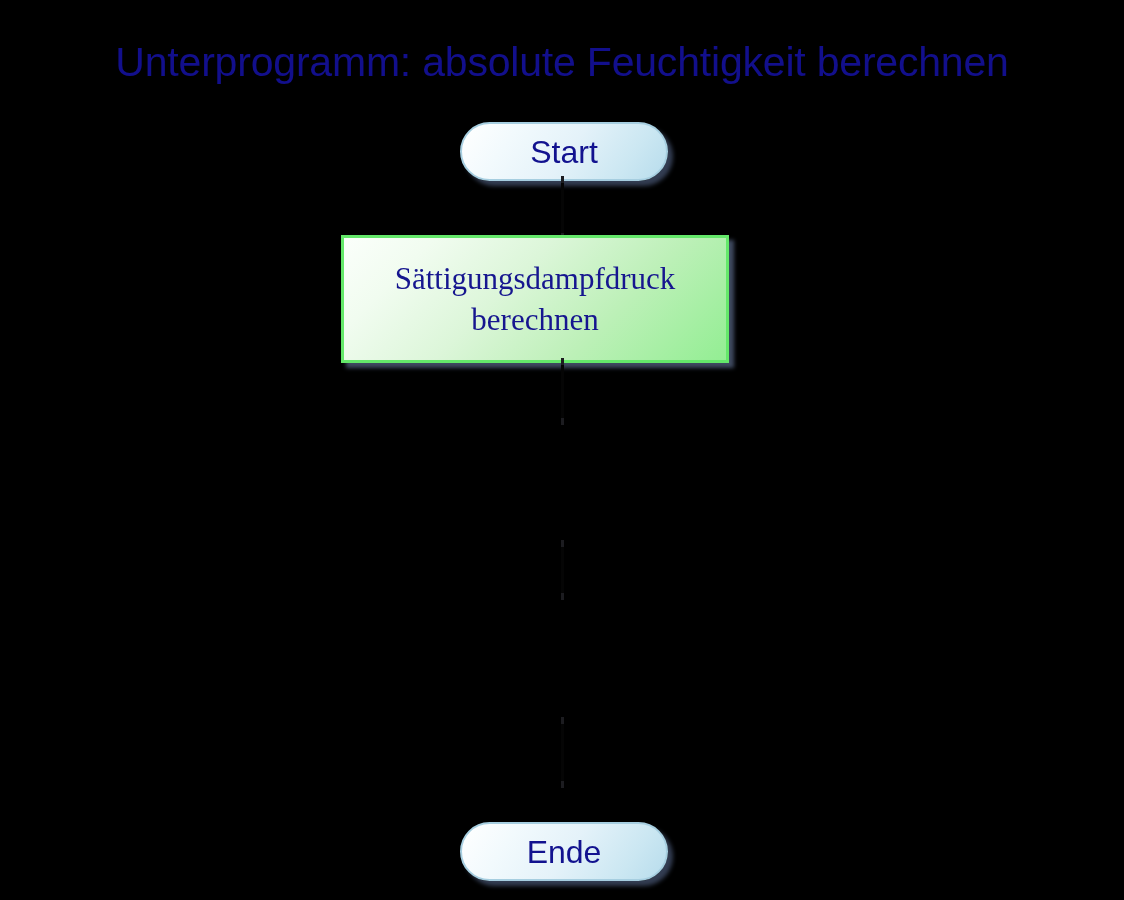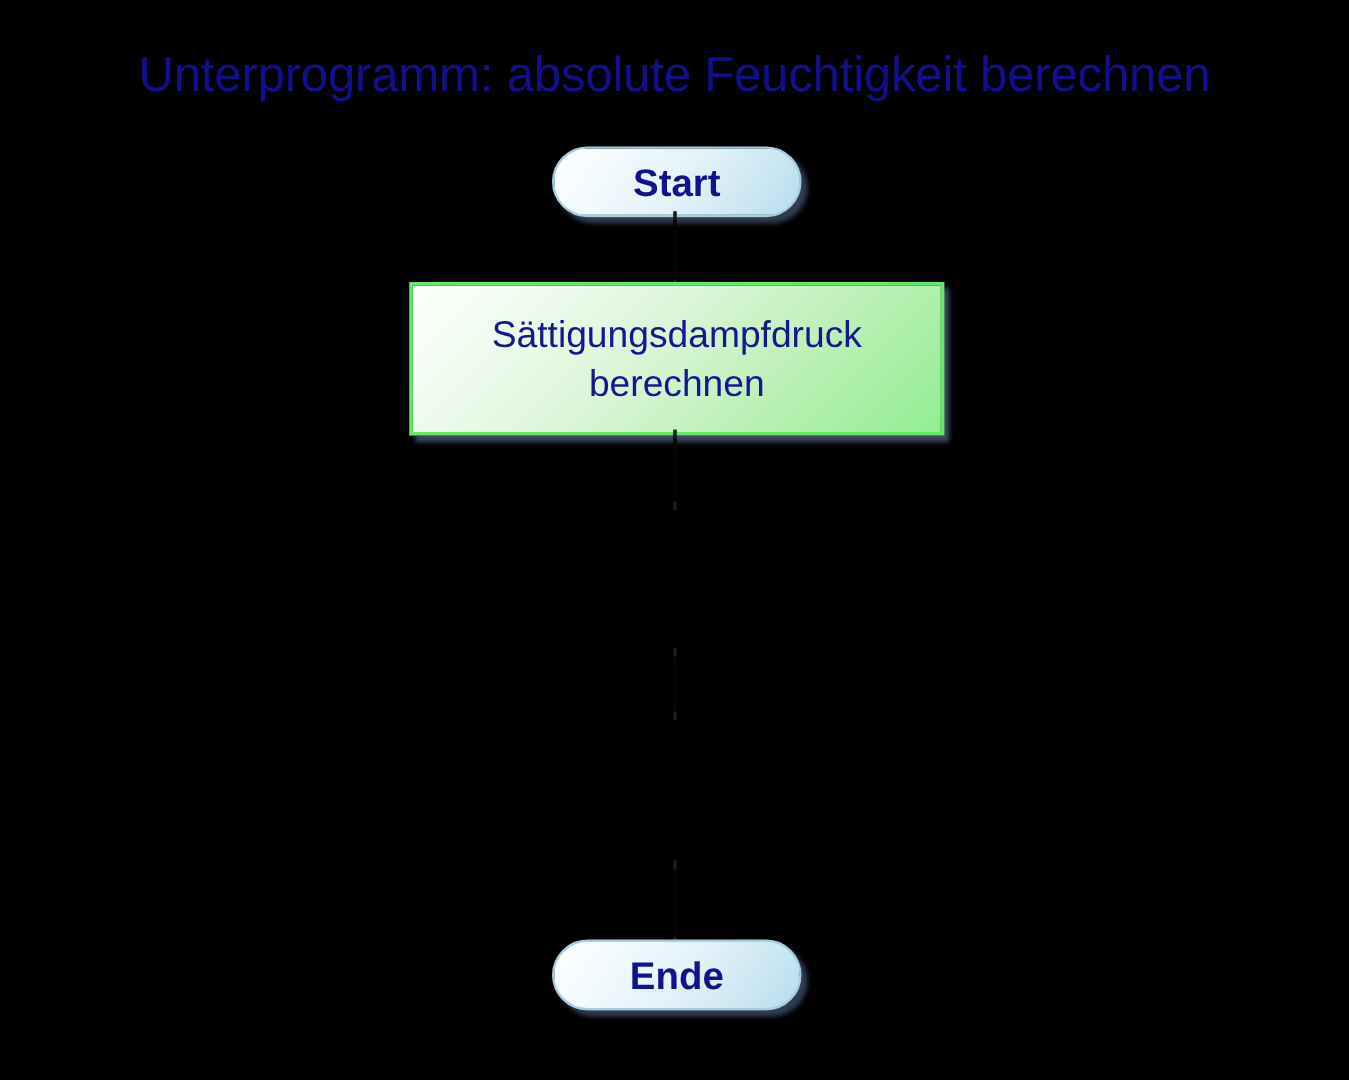--- a/index.html
+++ b/index.html
@@ -66,46 +66,46 @@
     background: linear-gradient(125deg,
                 #ffffff 0%,
                 #f2fafd 24%,
                 #e4f2f9 52%,
                 #cbe7f2 80%,
                 #b7dcec 100%);
     box-shadow: 5px 5px 4px rgba(60, 72, 96, 0.85);
     display: flex;
     align-items: center;
     justify-content: center;
-    font-weight: bold;
   }
   .pill .pill-label {
     font-size: 32px;
     color: #12128f;
     line-height: 34px;
   }
 
   
   .process {
     position: absolute;
     box-sizing: border-box;
     left: 341px;
-    width: 446px;
+    width: 388px;
     border: 3px solid #64e86a;
     background: linear-gradient(135deg,
                 #fbfffb 0%,
                 #f1fcf0 18%,
                 #dcf6d9 42%,
                 #bdf0b8 68%,
                 #93ee93 100%);
     box-shadow: 5px 5px 4px rgba(70, 82, 106, 0.9);
     display: flex;
     align-items: center;
     justify-content: flex-start;
     padding: 0 14px;
+    font-family: Liberation Serif, serif;
   }
   .process .process-label {
     font-size: 31px;
     line-height: 41px;
     color: #16168f;
     text-align: center;
   }
 </style>
 </head>
 <body>
@@ -125,17 +125,17 @@
   </div>
 
   <div class="connector" style="top:363px; height:57px;"></div>
 
 
   <div class="connector" style="top:545px; height:50px;"></div>
 
 
   <div class="connector" style="top:722px; height:61px;"></div>
 
-  <div class="pill" style="left:460px; top:783px;">
+  <div class="pill" style="left:460px; top:822px;">
     <span class="pill-label">Ende</span>
   </div>
 
 </div>
 
 </body></html>

